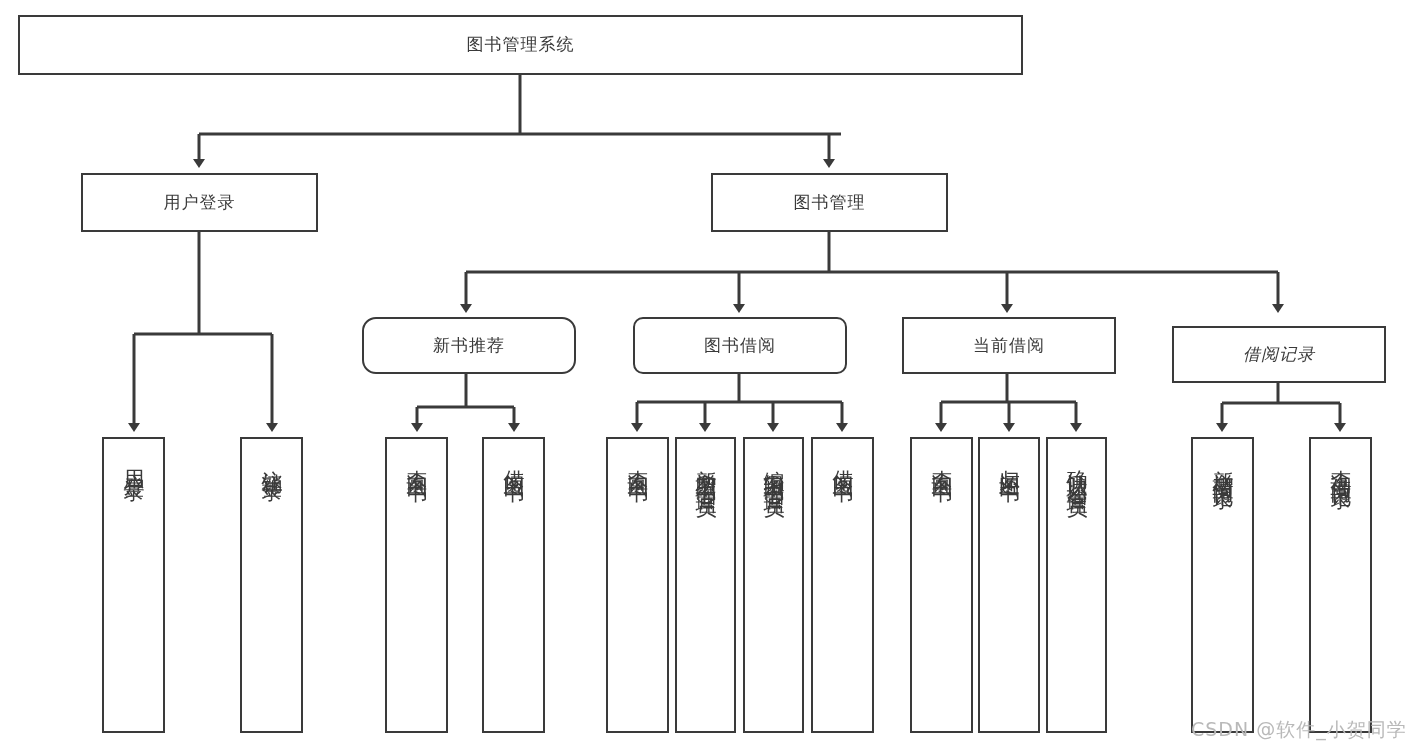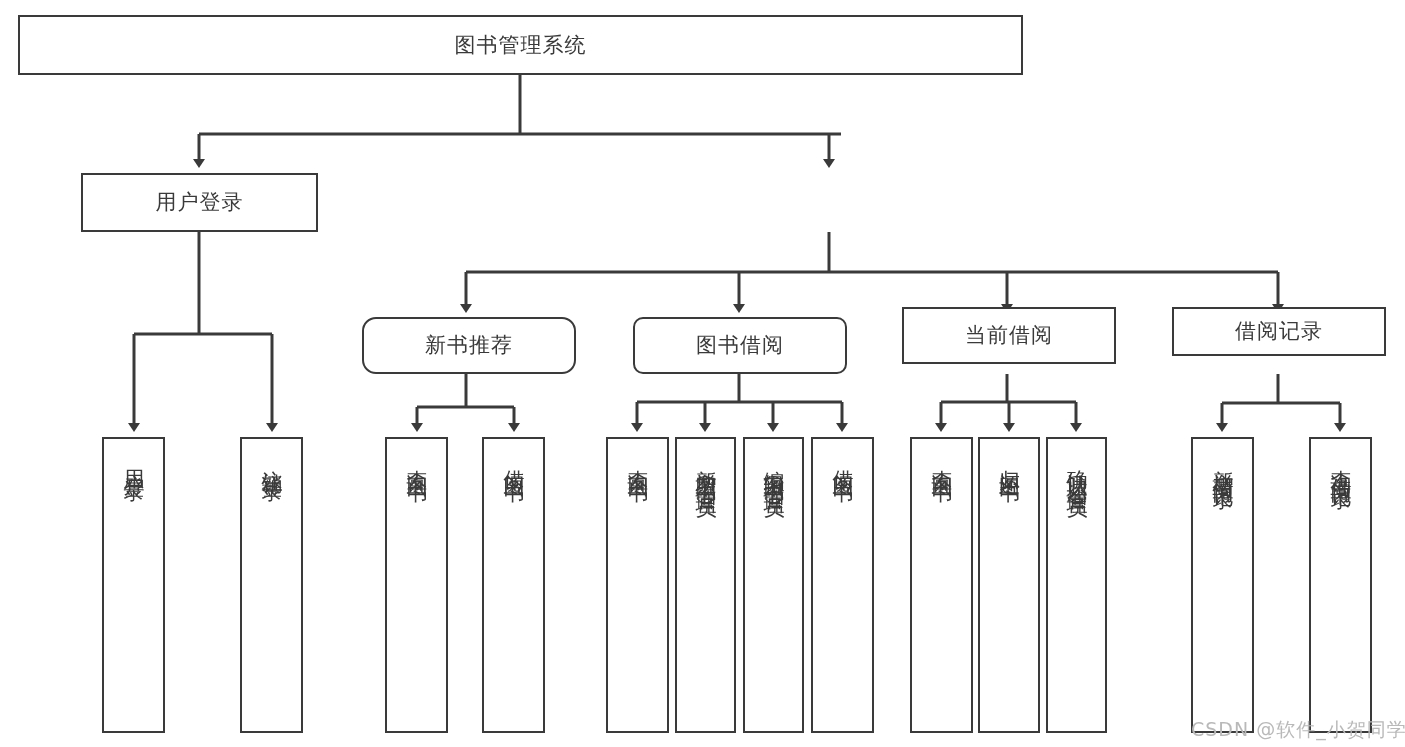--- a/index.html
+++ b/index.html
@@ -30,21 +30,21 @@
     box-sizing: border-box;
     background: #ffffff;
     border: 2px solid #3a3a3a;
     display: flex;
     align-items: center;
     justify-content: center;
     z-index: 2;
   }
   .node .label {
     color: #3a3a3a;
-    font-size: 21px;
+    font-size: 17px;
     line-height: 1.15;
     letter-spacing: 1px;
     white-space: nowrap;
     text-align: center;
   }
   .node.vertical {
     align-items: flex-start;
     padding-top: 14px;
   }
   .node.vertical .label {
@@ -121,34 +121,37 @@
   </svg>
 
   <div class="node" style="left:18px; top:15px; width:1005px; height:60px;">
     <span class="label">图书管理系统</span>
   </div>
 
   <div class="node" style="left:81px; top:173px; width:237px; height:59px;">
     <span class="label">用户登录</span>
   </div>
 
+  <div class="node" style="left:711px; top:173px; width:237px; height:59px;">
+    <span class="label">图书管理</span>
+  </div>
 
   <div class="node" style="left:362px; top:317px; width:214px; height:57px;border-radius:14px;">
     <span class="label">新书推荐</span>
   </div>
 
   <div class="node" style="left:633px; top:317px; width:214px; height:57px;border-radius:10px;">
     <span class="label">图书借阅</span>
   </div>
 
-  <div class="node" style="left:902px; top:307px; width:214px; height:57px;">
+  <div class="node" style="left:902px; top:317px; width:214px; height:57px;">
     <span class="label">当前借阅</span>
   </div>
 
-  <div class="node" style="left:1172px; top:307px; width:214px; height:49px;">
+  <div class="node" style="left:1172px; top:326px; width:214px; height:57px;font-style:italic;">
     <span class="label">借阅记录</span>
   </div>
 
   <div class="node vertical" style="left:102px; top:437px; width:63px; height:296px;">
     <span class="label">用户登录</span>
   </div>
 
   <div class="node vertical" style="left:240px; top:437px; width:63px; height:296px;">
     <span class="label">注销登录</span>
   </div>

